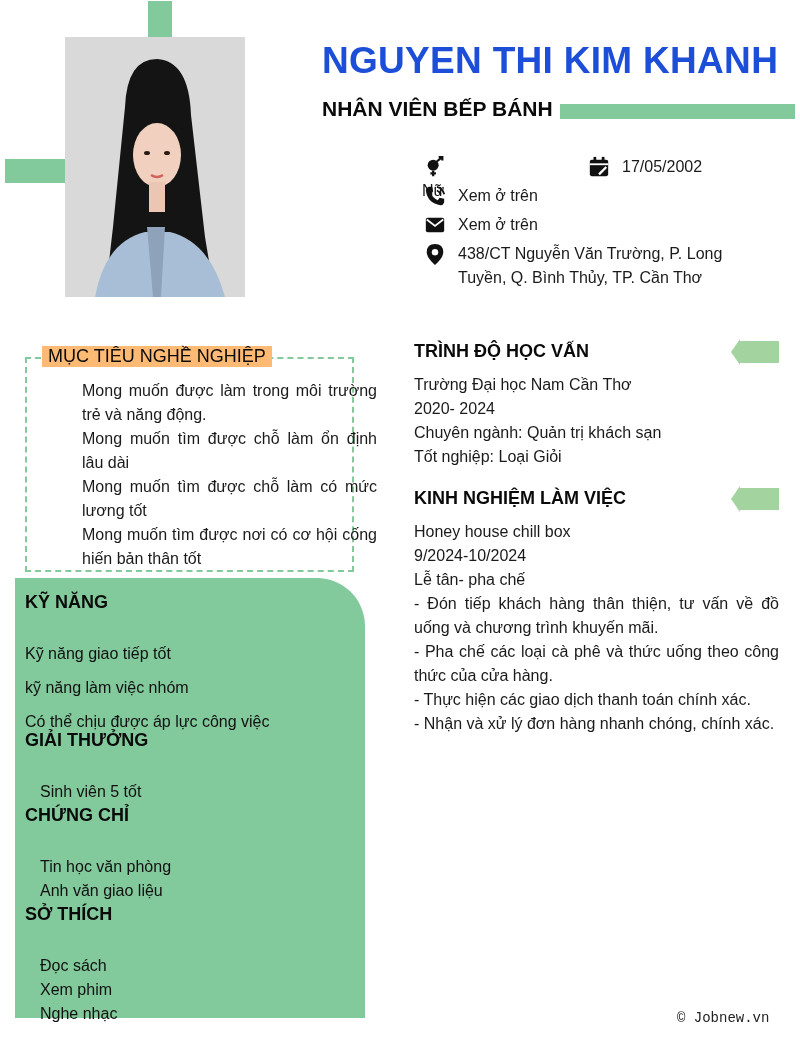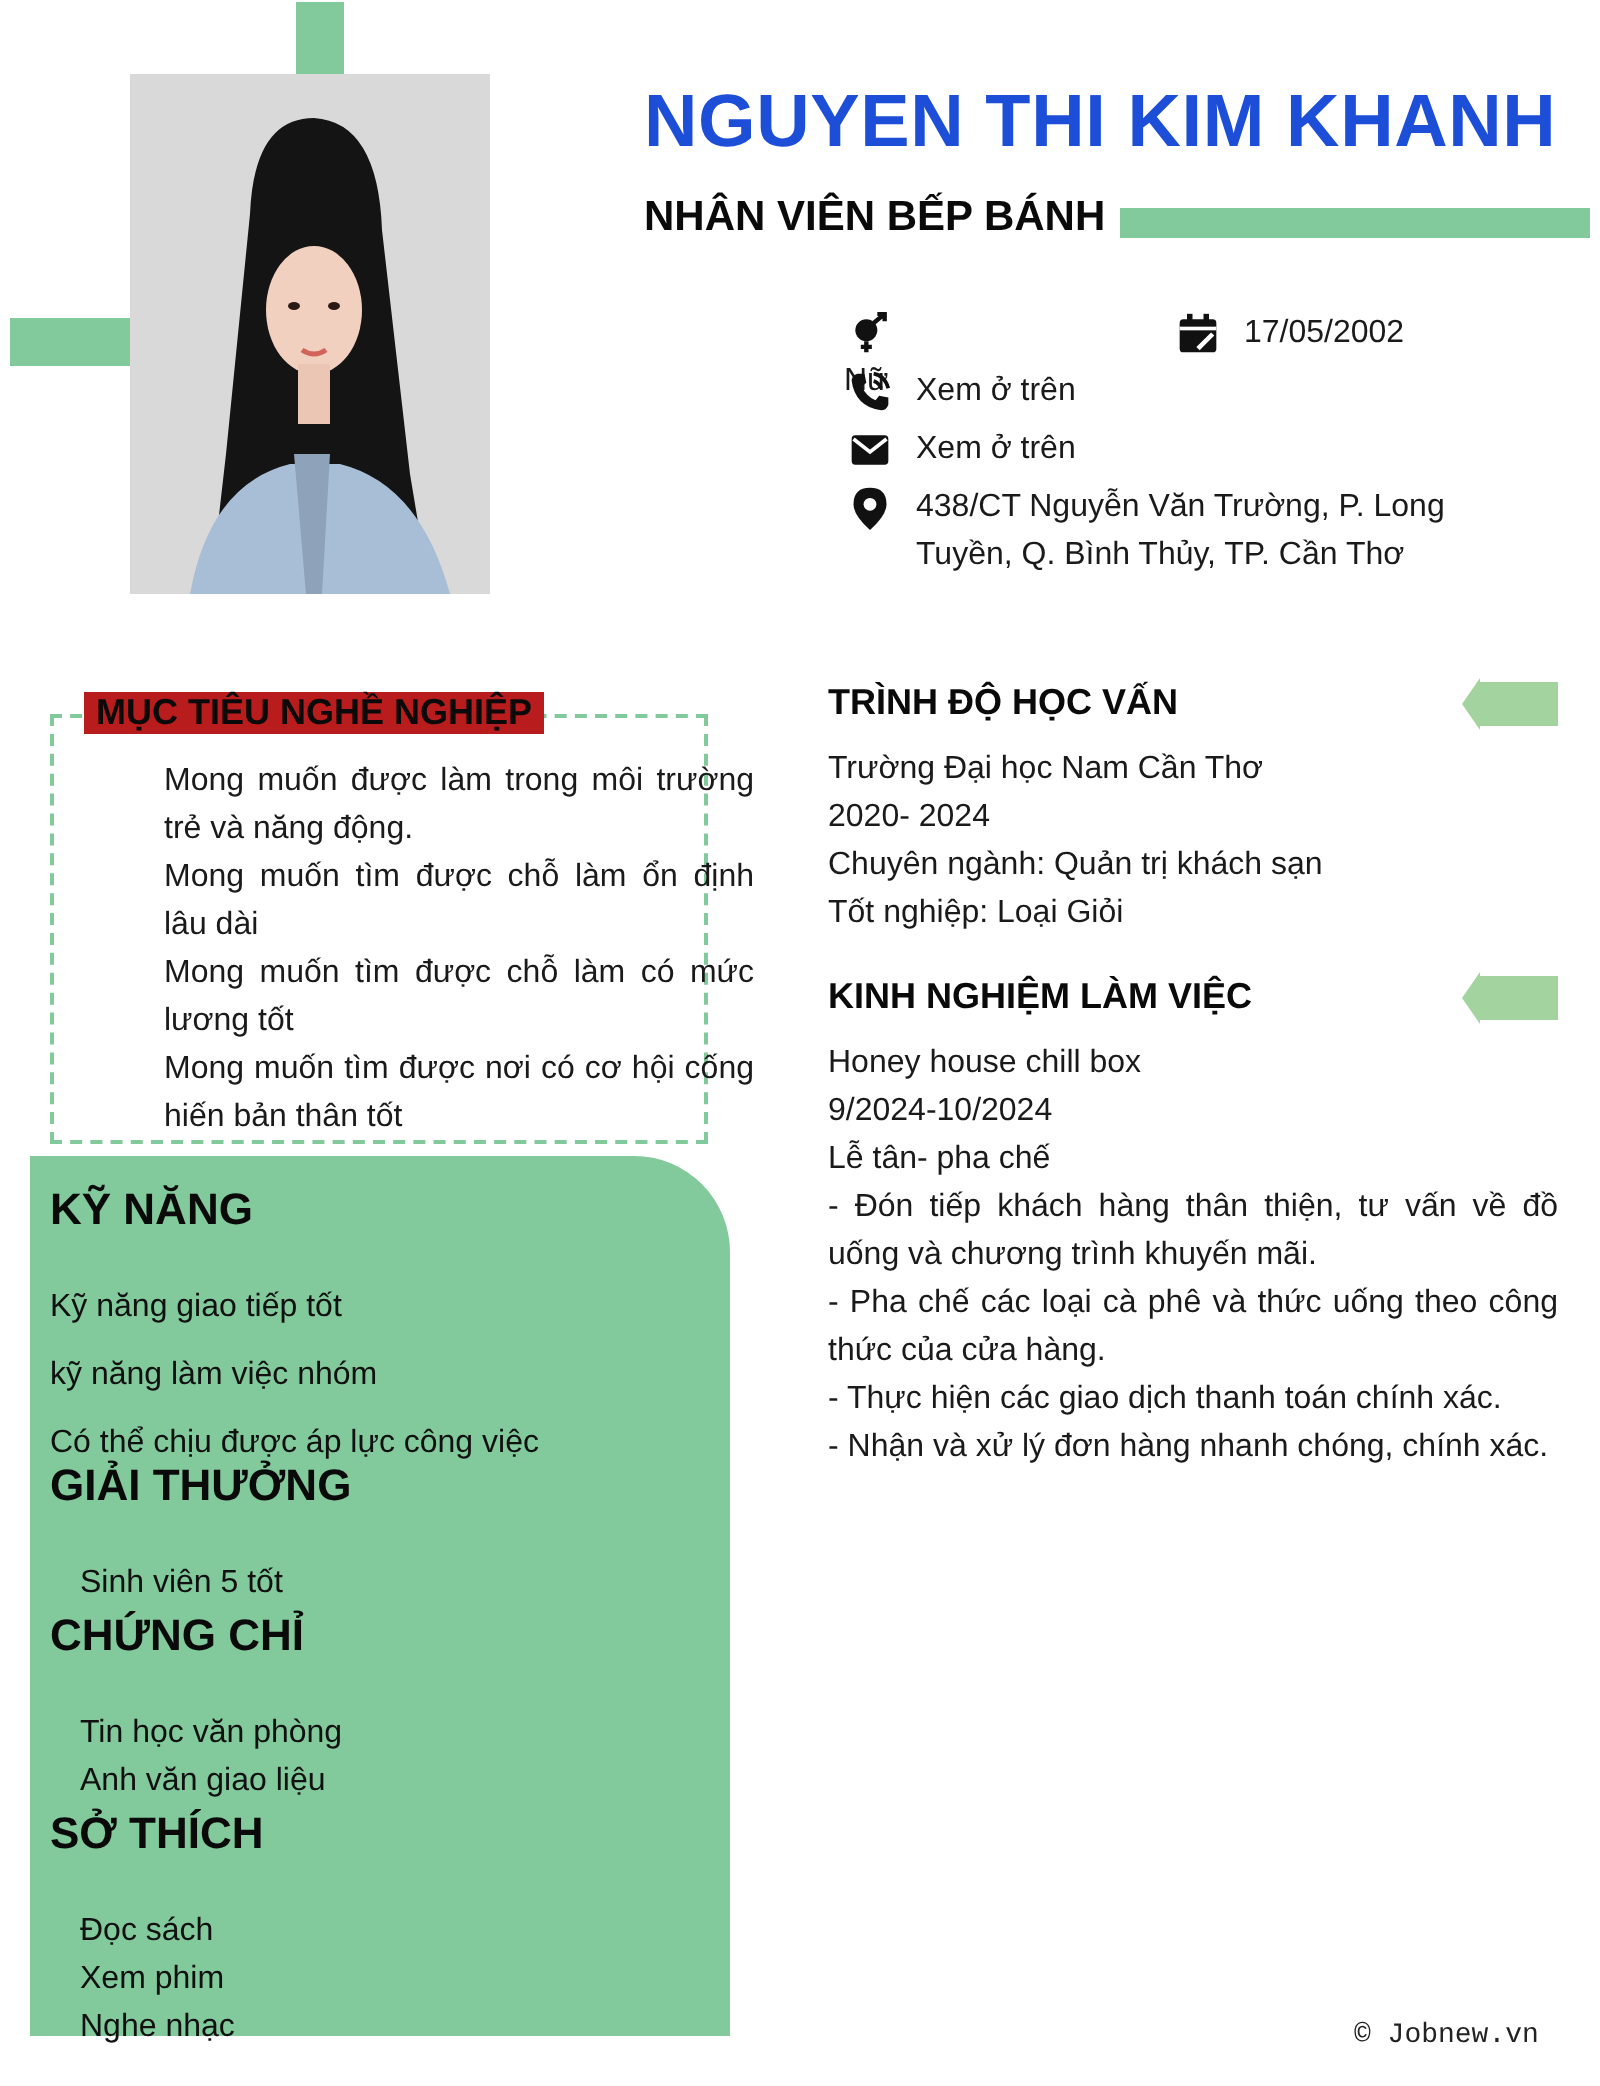--- a/index.html
+++ b/index.html
@@ -34,30 +34,30 @@
     .info-phone { left: 422px; top: 184px; }
     .info-email { left: 422px; top: 213px; }
     .info-address { left: 422px; top: 242px; width: 330px; }
 
     .objective-box {
       position: absolute; left: 25px; top: 357px; width: 329px; height: 215px;
       border: 2px dashed #82c99c;
     }
     .objective-title {
       position: absolute; left: 42px; top: 346px; padding: 0 6px;
-      background: #b91c1c; font-size: 18px; font-weight: bold; color: #0a0a0a;
+      background: #fdba74; font-size: 18px; font-weight: normal; color: #0a0a0a;
     }
     .objective-list { position: absolute; left: 42px; top: 379px; width: 295px; margin-left: 40px; }
     .objective-list p { font-size: 16px; line-height: 24px; text-align: justify; color: #1a1a1a; }
 
     .green-panel {
       position: absolute; left: 15px; top: 578px; width: 350px; height: 440px;
       background: #82c99c; border-top-right-radius: 48px;
     }
-    .panel-heading { position: absolute; left: 25px; font-size: 22px; font-weight: bold; color: #0a0a0a; }
+    .panel-heading { position: absolute; left: 25px; font-size: 18px; font-weight: bold; color: #0a0a0a; }
     .panel-item { position: absolute; font-size: 16px; color: #111; line-height: 24px; margin-top: 18px; }
 
     .section-heading { position: absolute; left: 414px; font-size: 18px; font-weight: bold; color: #0a0a0a; }
     .arrow { position: absolute; left: 731px; width: 48px; height: 26px; }
     .body-text { position: absolute; left: 414px; width: 365px; font-size: 16px; line-height: 24px; color: #1a1a1a; }
     .body-text p { text-align: justify; }
 
     .footer {
       position: absolute; left: 677px; top: 1010px;
       font-family: "Liberation Mono", "DejaVu Sans Mono", monospace; font-size: 14px; color: #222;

